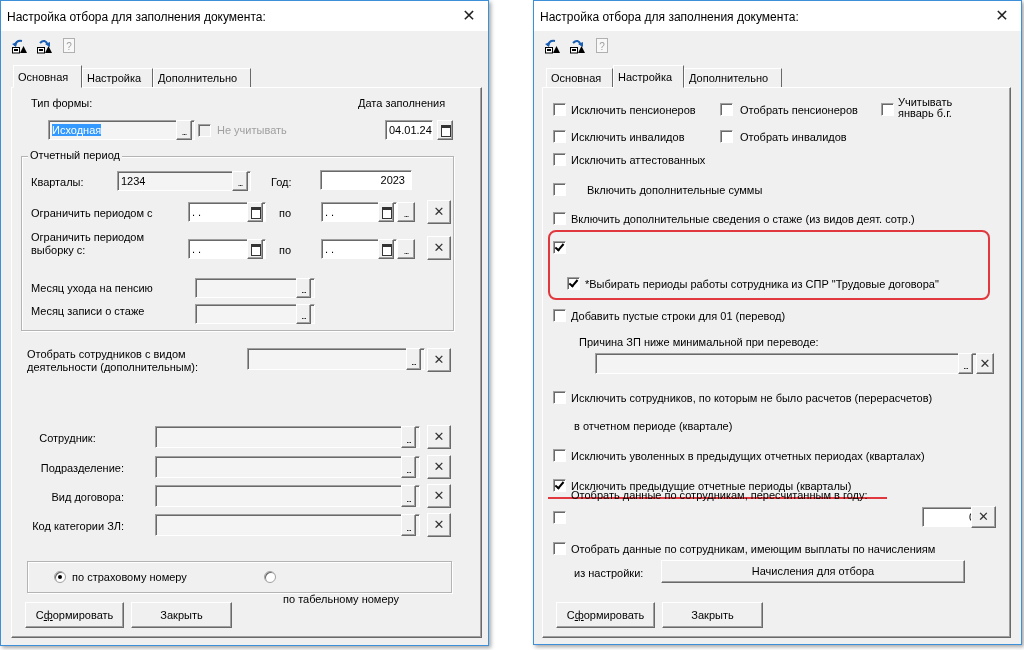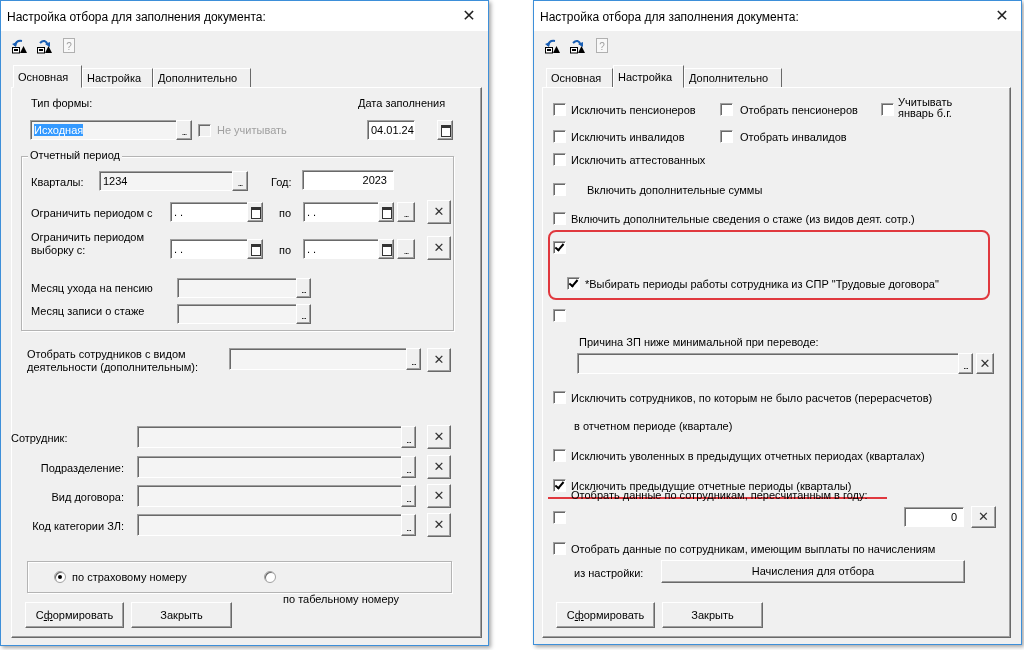--- a/index.html
+++ b/index.html
@@ -17,21 +17,21 @@
          background:#f0f0f0; font-size:11px; cursor:pointer; }
   .tab[data-active="true"] { top:64px; height:23px; padding-top:5px; z-index:2; border-bottom:1px solid #f0f0f0; }
   .panel { position:absolute; top:86px; height:551px; box-sizing:border-box;
            border-top:1px solid #fff; border-left:1px solid #fff; border-right:1px solid #696969; border-bottom:1px solid #696969;
            box-shadow: inset -1px -1px 0 #a0a0a0; }
   .lbl { position:absolute; white-space:nowrap; line-height:13px; font-size:11px; }
   .ml { white-space:pre-line; }
   .dis { color:#a0a0a0; }
   .inp { position:absolute; box-sizing:border-box; background:#fff; height:20px; padding:2px 3px; white-space:nowrap; overflow:hidden;
          border-top:1px solid #a0a0a0; border-left:1px solid #a0a0a0; border-right:1px solid #fff; border-bottom:1px solid #fff;
-         box-shadow: inset 1px 1px 0 #696969; line-height:14px; font-size:11px; }
+         box-shadow: inset 1px 1px 0 #696969; line-height:14px; font-size:11px;margin-left:18px; }
   .inp.gray { background:#f4f4f4; }
   .inp.right { text-align:right; padding-right:6px; }
   .sel { background:#3399ff; color:#fff; }
   .btn { position:absolute; box-sizing:border-box; background:#f0f0f0; text-align:center; white-space:nowrap; cursor:pointer;
          border-top:1px solid #fff; border-left:1px solid #fff; border-right:1px solid #696969; border-bottom:1px solid #696969;
          box-shadow: inset -1px -1px 0 #a0a0a0; font-size:11px; }
   .ell { width:16px; height:20px; font-size:9px; line-height:22px; letter-spacing:-1px; }
   .xbtn { width:24px; height:24px; font-size:13px; line-height:22px; color:#333; }
   .cal { width:16px; height:20px; }
   .cal i { position:absolute; left:3px; top:4px; width:8px; height:8px; border:1px solid #333; border-top-width:3px; background:#fff; box-sizing:content-box; }
@@ -137,21 +137,21 @@
   <div class="lbl" style="left:30px;top:304px;">Месяц записи о стаже</div>
   <div class="inp gray" style="left:176px;top:303px;width:120px;"></div>
   <div class="btn ell" style="left:295px;top:303px;width:15px;">...</div>
 
   <div class="lbl ml" style="left:26px;top:347px;">Отобрать сотрудников с видом
 деятельности (дополнительным):</div>
   <div class="inp gray" style="left:228px;top:347px;width:178px;height:22px;"></div>
   <div class="btn ell" style="left:405px;top:347px;width:15px;height:22px;line-height:26px;">...</div>
   <div class="btn xbtn" style="left:426px;top:347px;">✕</div>
 
-  <div class="lbl" style="left:10px;top:431px;width:113px;text-align:left;">Сотрудник:</div>
+  <div class="lbl" style="left:10px;top:431px;width:113px;text-align:center;">Сотрудник:</div>
   <div class="inp gray" style="left:136px;top:425px;width:265px;height:22px;"></div>
   <div class="btn ell" style="left:400px;top:425px;width:15px;height:22px;line-height:26px;">...</div>
   <div class="btn xbtn" style="left:426px;top:424px;">✕</div>
 
   <div class="lbl" style="left:10px;top:461px;width:113px;text-align:right;">Подразделение:</div>
   <div class="inp gray" style="left:136px;top:455px;width:265px;height:22px;"></div>
   <div class="btn ell" style="left:400px;top:455px;width:15px;height:22px;line-height:26px;">...</div>
   <div class="btn xbtn" style="left:426px;top:454px;">✕</div>
 
   <div class="lbl" style="left:10px;top:490px;width:113px;text-align:right;">Вид договора:</div>
@@ -225,20 +225,21 @@
 
   <div class="cb" style="left:19px;top:211px;" data-checked="false"></div>
   <div class="lbl" style="left:37px;top:212px;">Включить дополнительные сведения о стаже (из видов деят. сотр.)</div>
 
   <div class="hl-box" style="left:14px;top:229px;width:442px;height:70px;"></div>
   <div class="cb" style="left:19px;top:240px;" data-checked="true"></div>
   <div class="cb" style="left:33px;top:276px;" data-checked="true"></div>
   <div class="lbl" style="left:51px;top:277px;">*Выбирать периоды работы сотрудника из СПР "Трудовые договора"</div>
 
   <div class="cb" style="left:19px;top:308px;" data-checked="false"></div>
+  <div class="lbl" style="left:37px;top:309px;">Добавить пустые строки для 01 (перевод)</div>
 
   <div class="lbl" style="left:45px;top:335px;">Причина ЗП ниже минимальной при переводе:</div>
   <div class="inp gray" style="left:43px;top:352px;width:382px;height:21px;"></div>
   <div class="btn ell" style="left:424px;top:352px;width:15px;height:21px;line-height:24px;">...</div>
   <div class="btn xbtn" style="left:442px;top:352px;width:18px;height:21px;line-height:20px;">✕</div>
 
   <div class="cb" style="left:19px;top:390px;" data-checked="false"></div>
   <div class="lbl" style="left:37px;top:391px;">Исключить сотрудников, по которым не было расчетов (перерасчетов)</div>
   <div class="lbl" style="left:40px;top:419px;">в отчетном периоде (квартале)</div>
 

